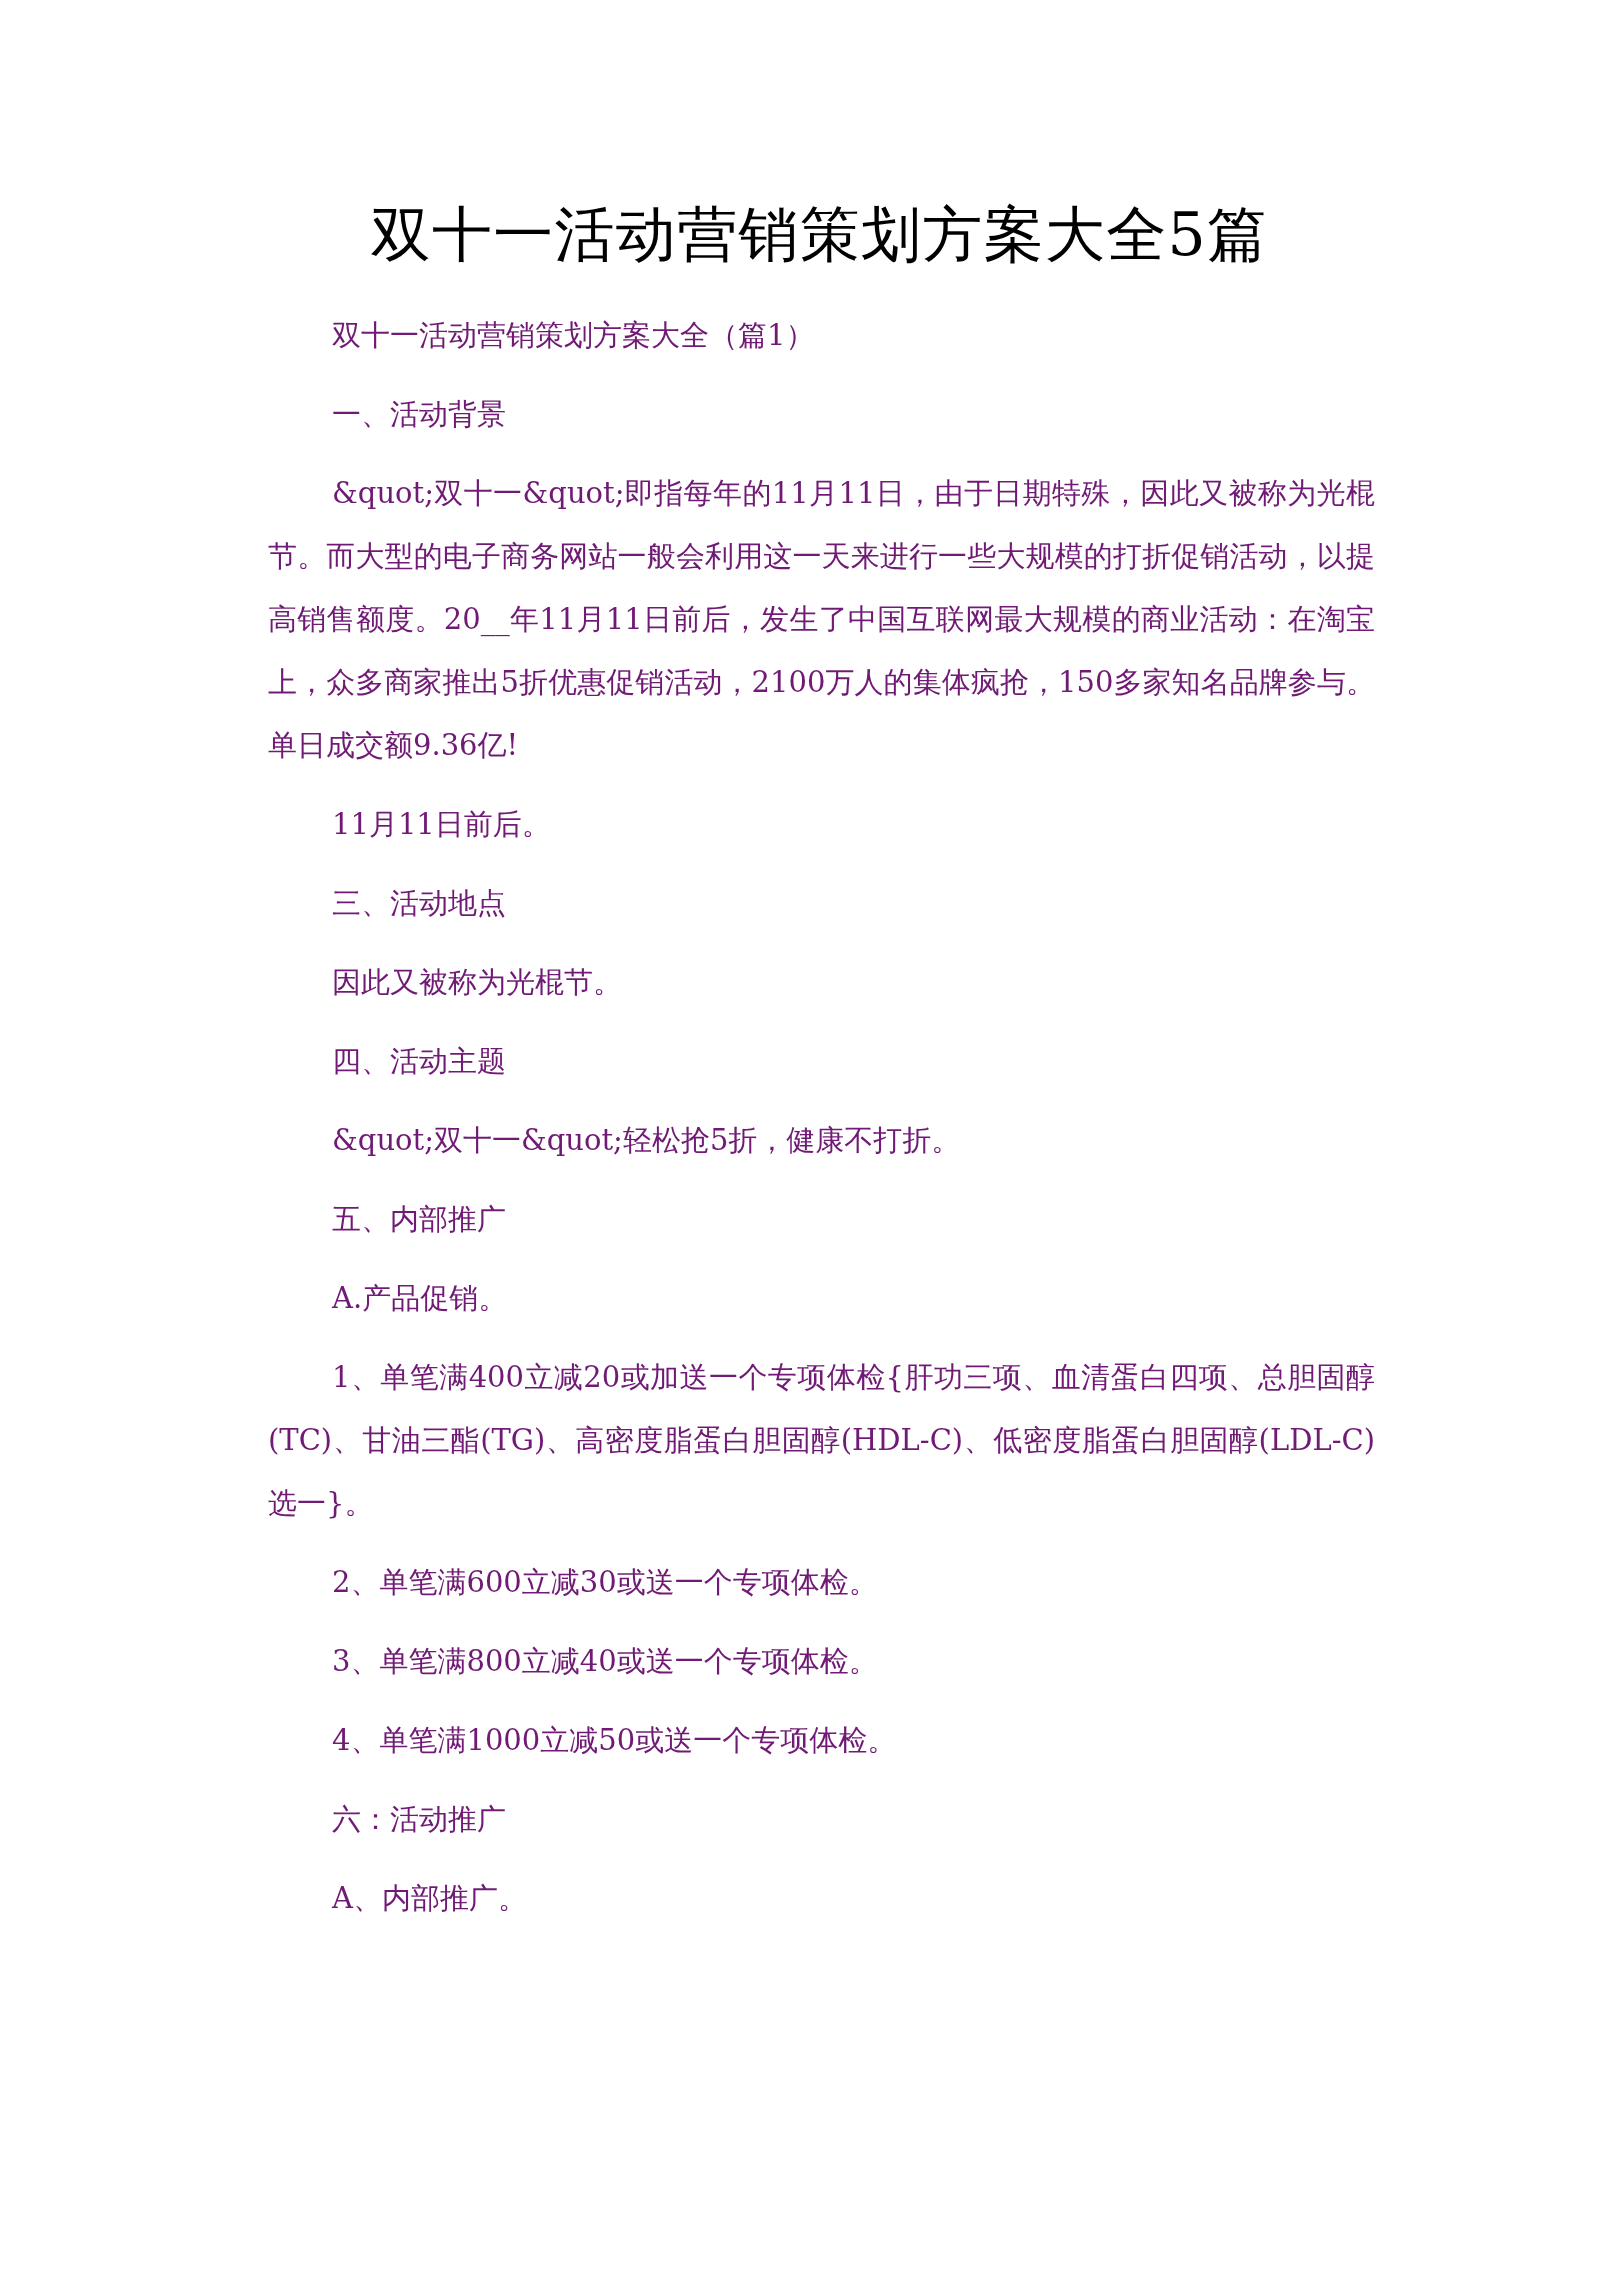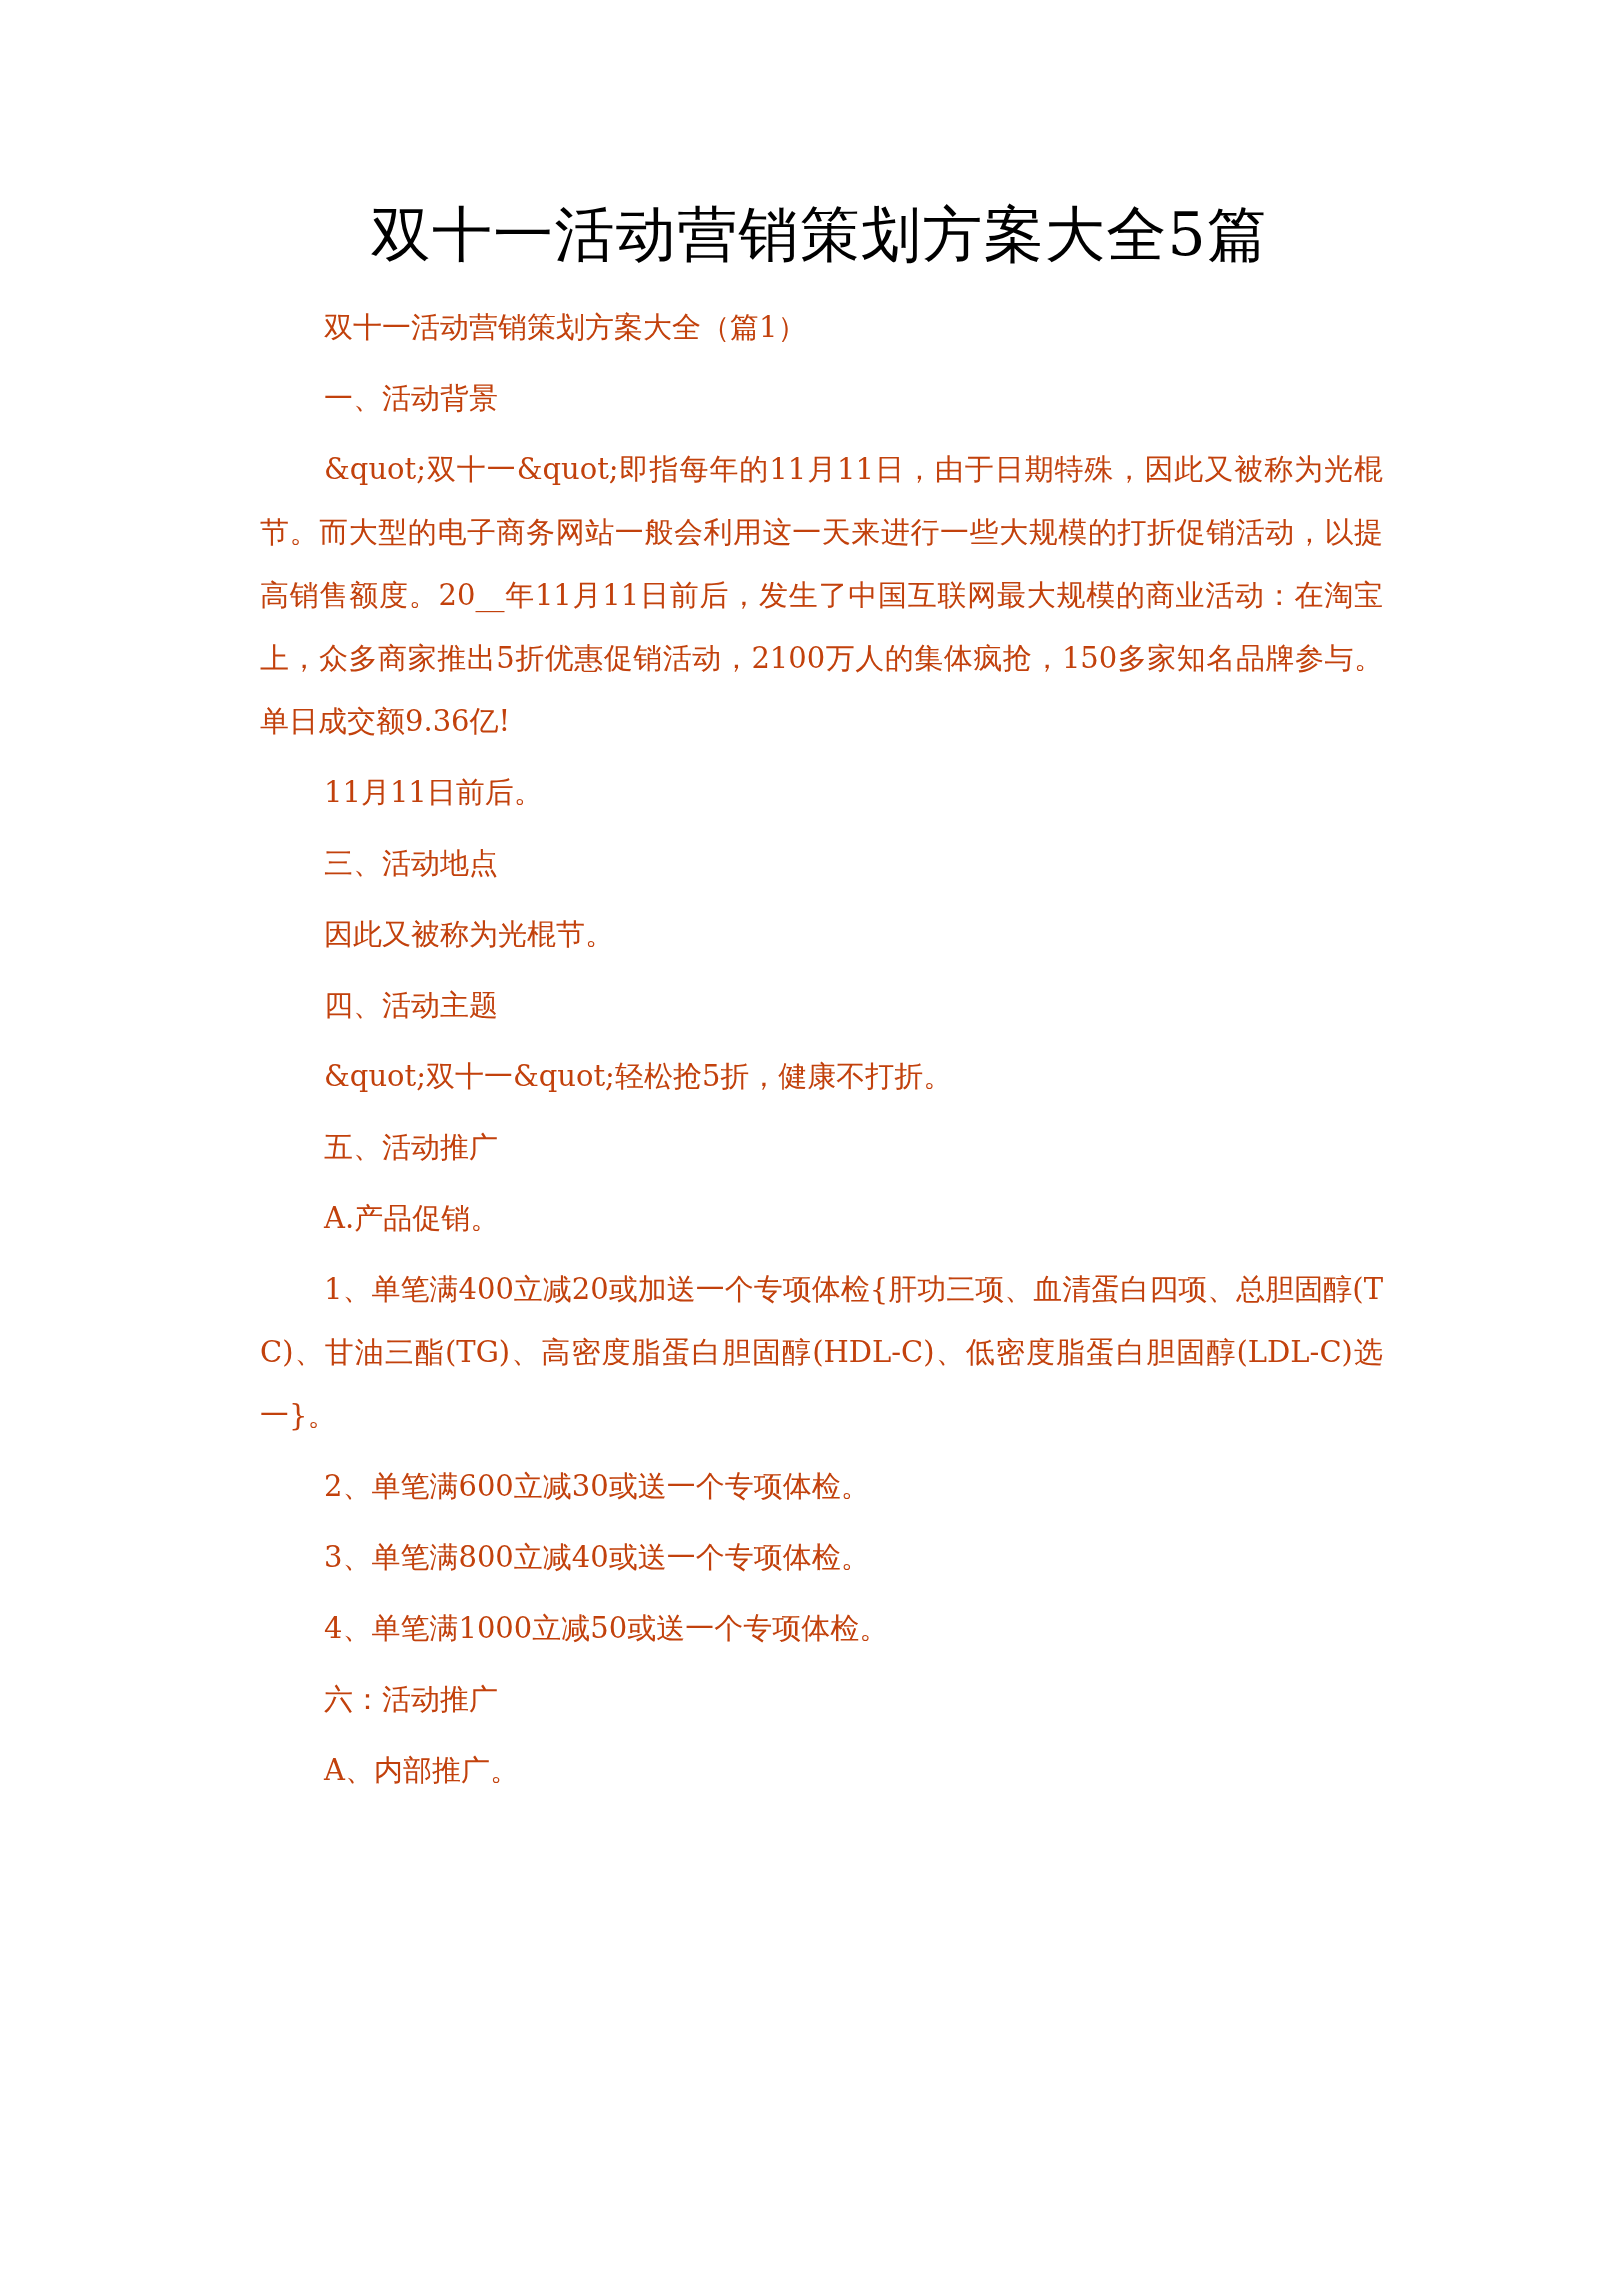--- a/index.html
+++ b/index.html
@@ -2,40 +2,40 @@
 <html style="font-size:10.5px"><head>
 <meta charset="utf-8">
 <style>
   html, body { margin: 0; padding: 0; background: #ffffff; }
   body { width: 1623px; height: 2295px; position: relative; overflow: hidden;
          font-family: "DejaVu Serif", "Liberation Serif", serif; color: #111; }
   .page { position: absolute; left: 8px; top: 0; width: 1623px; height: 1797px; }
   .title { position: absolute; left: 0; width: 1623px; top: 195px; text-align: center;
            font-size: 60px; line-height: 79px; letter-spacing: 1.3px; color: #000; }
   .body { position: absolute; left: 244px; width: 1139px; top: 288px; }
-  .p { font-size: 29px; line-height: 63px; margin: 8px; color: #c2410c; text-align: justify;
+  .p { font-size: 29px; line-height: 63px; margin: 16px; color: #701a75; text-align: justify;
        text-align-last: left; word-break: break-all; }
   .indent { text-indent: 64px; }
 </style>
 </head>
 <body>
 
 <div class="page">
   <div class="title">双十一活动营销策划方案大全5篇</div>
 
   <div class="body">
     <p class="p indent">双十一活动营销策划方案大全（篇1）</p>
     <p class="p indent">一、活动背景</p>
     <p class="p indent">&amp;quot;双十一&amp;quot;即指每年的11月11日，由于日期特殊，因此又被称为光棍节。而大型的电子商务网站一般会利用这一天来进行一些大规模的打折促销活动，以提高销售额度。20__年11月11日前后，发生了中国互联网最大规模的商业活动：在淘宝上，众多商家推出5折优惠促销活动，2100万人的集体疯抢，150多家知名品牌参与。单日成交额9.36亿!</p>
     <p class="p indent">11月11日前后。</p>
     <p class="p indent">三、活动地点</p>
     <p class="p indent">因此又被称为光棍节。</p>
     <p class="p indent">四、活动主题</p>
     <p class="p indent">&amp;quot;双十一&amp;quot;轻松抢5折，健康不打折。</p>
-    <p class="p indent">五、活动推广</p>
+    <p class="p indent">五、内部推广</p>
     <p class="p indent">A.产品促销。</p>
     <p class="p indent">1、单笔满400立减20或加送一个专项体检{肝功三项、血清蛋白四项、总胆固醇(TC)、甘油三酯(TG)、高密度脂蛋白胆固醇(HDL-C)、低密度脂蛋白胆固醇(LDL-C)选一}。</p>
     <p class="p indent">2、单笔满600立减30或送一个专项体检。</p>
     <p class="p indent">3、单笔满800立减40或送一个专项体检。</p>
     <p class="p indent">4、单笔满1000立减50或送一个专项体检。</p>
     <p class="p indent">六：活动推广</p>
     <p class="p indent">A、内部推广。</p>
   </div>
 </div>
 

